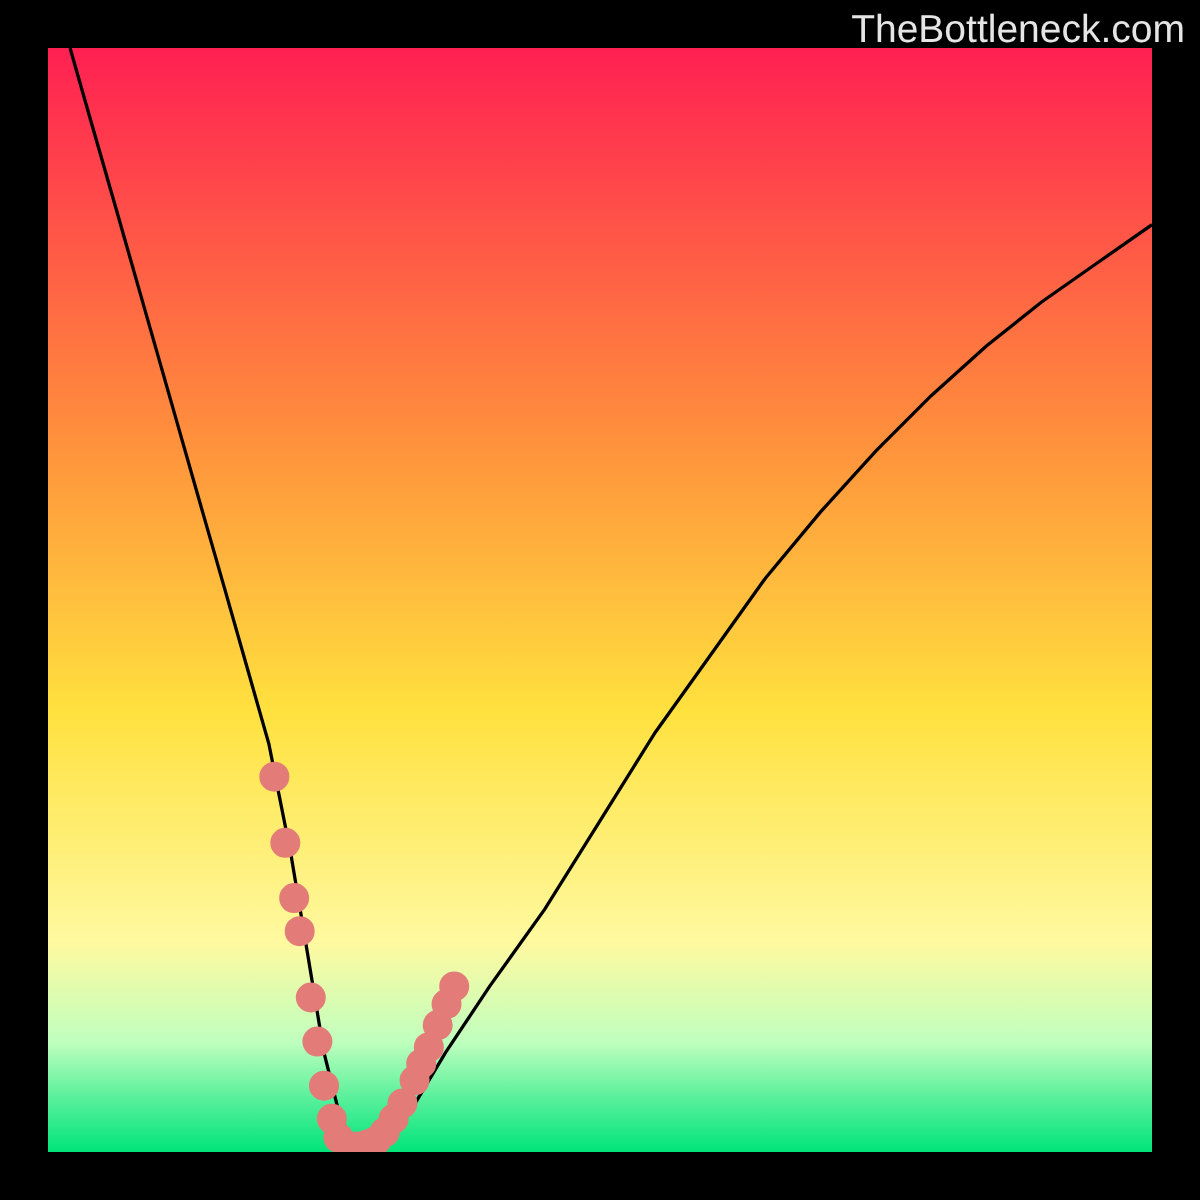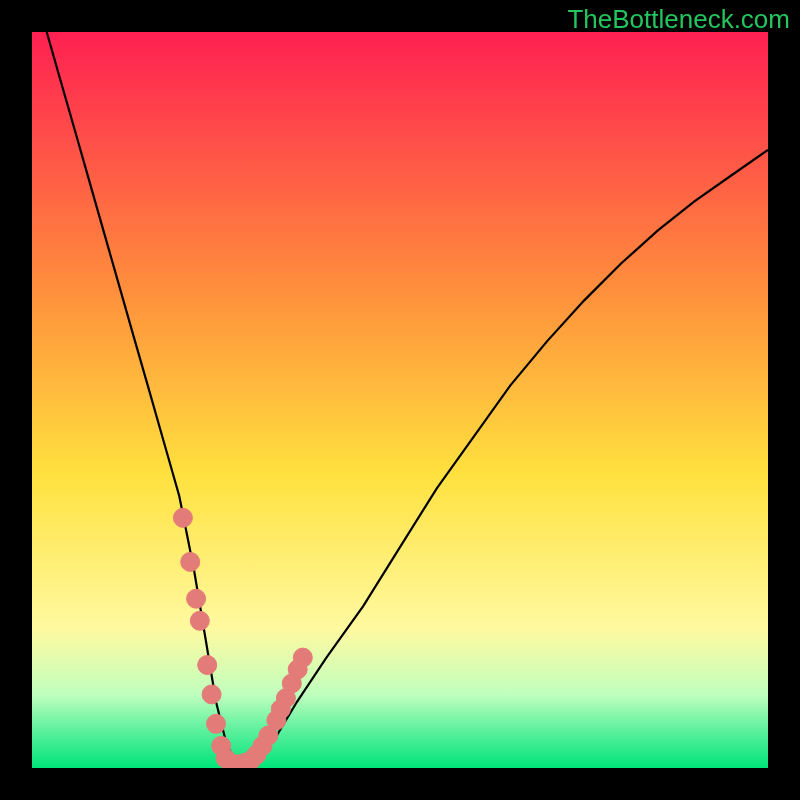--- a/index.html
+++ b/index.html
@@ -25,21 +25,21 @@
     width: 736px;
     height: 736px;
   }
   .watermark {
     position: absolute;
     top: 4px;
     right: 10px;
     font-family: Arial, Helvetica, sans-serif;
     font-size: 26px;
     font-weight: 500;
-    color: #22c55e;
+    color: #e5e5e5;
     letter-spacing: 0px;
   }
   svg { display: block; }
 </style>
 </head>
 <body>
 
 <div class="frame">
   <div class="plot">
     <svg id="chart-svg" width="736" height="736" viewBox="0 0 736 736">

